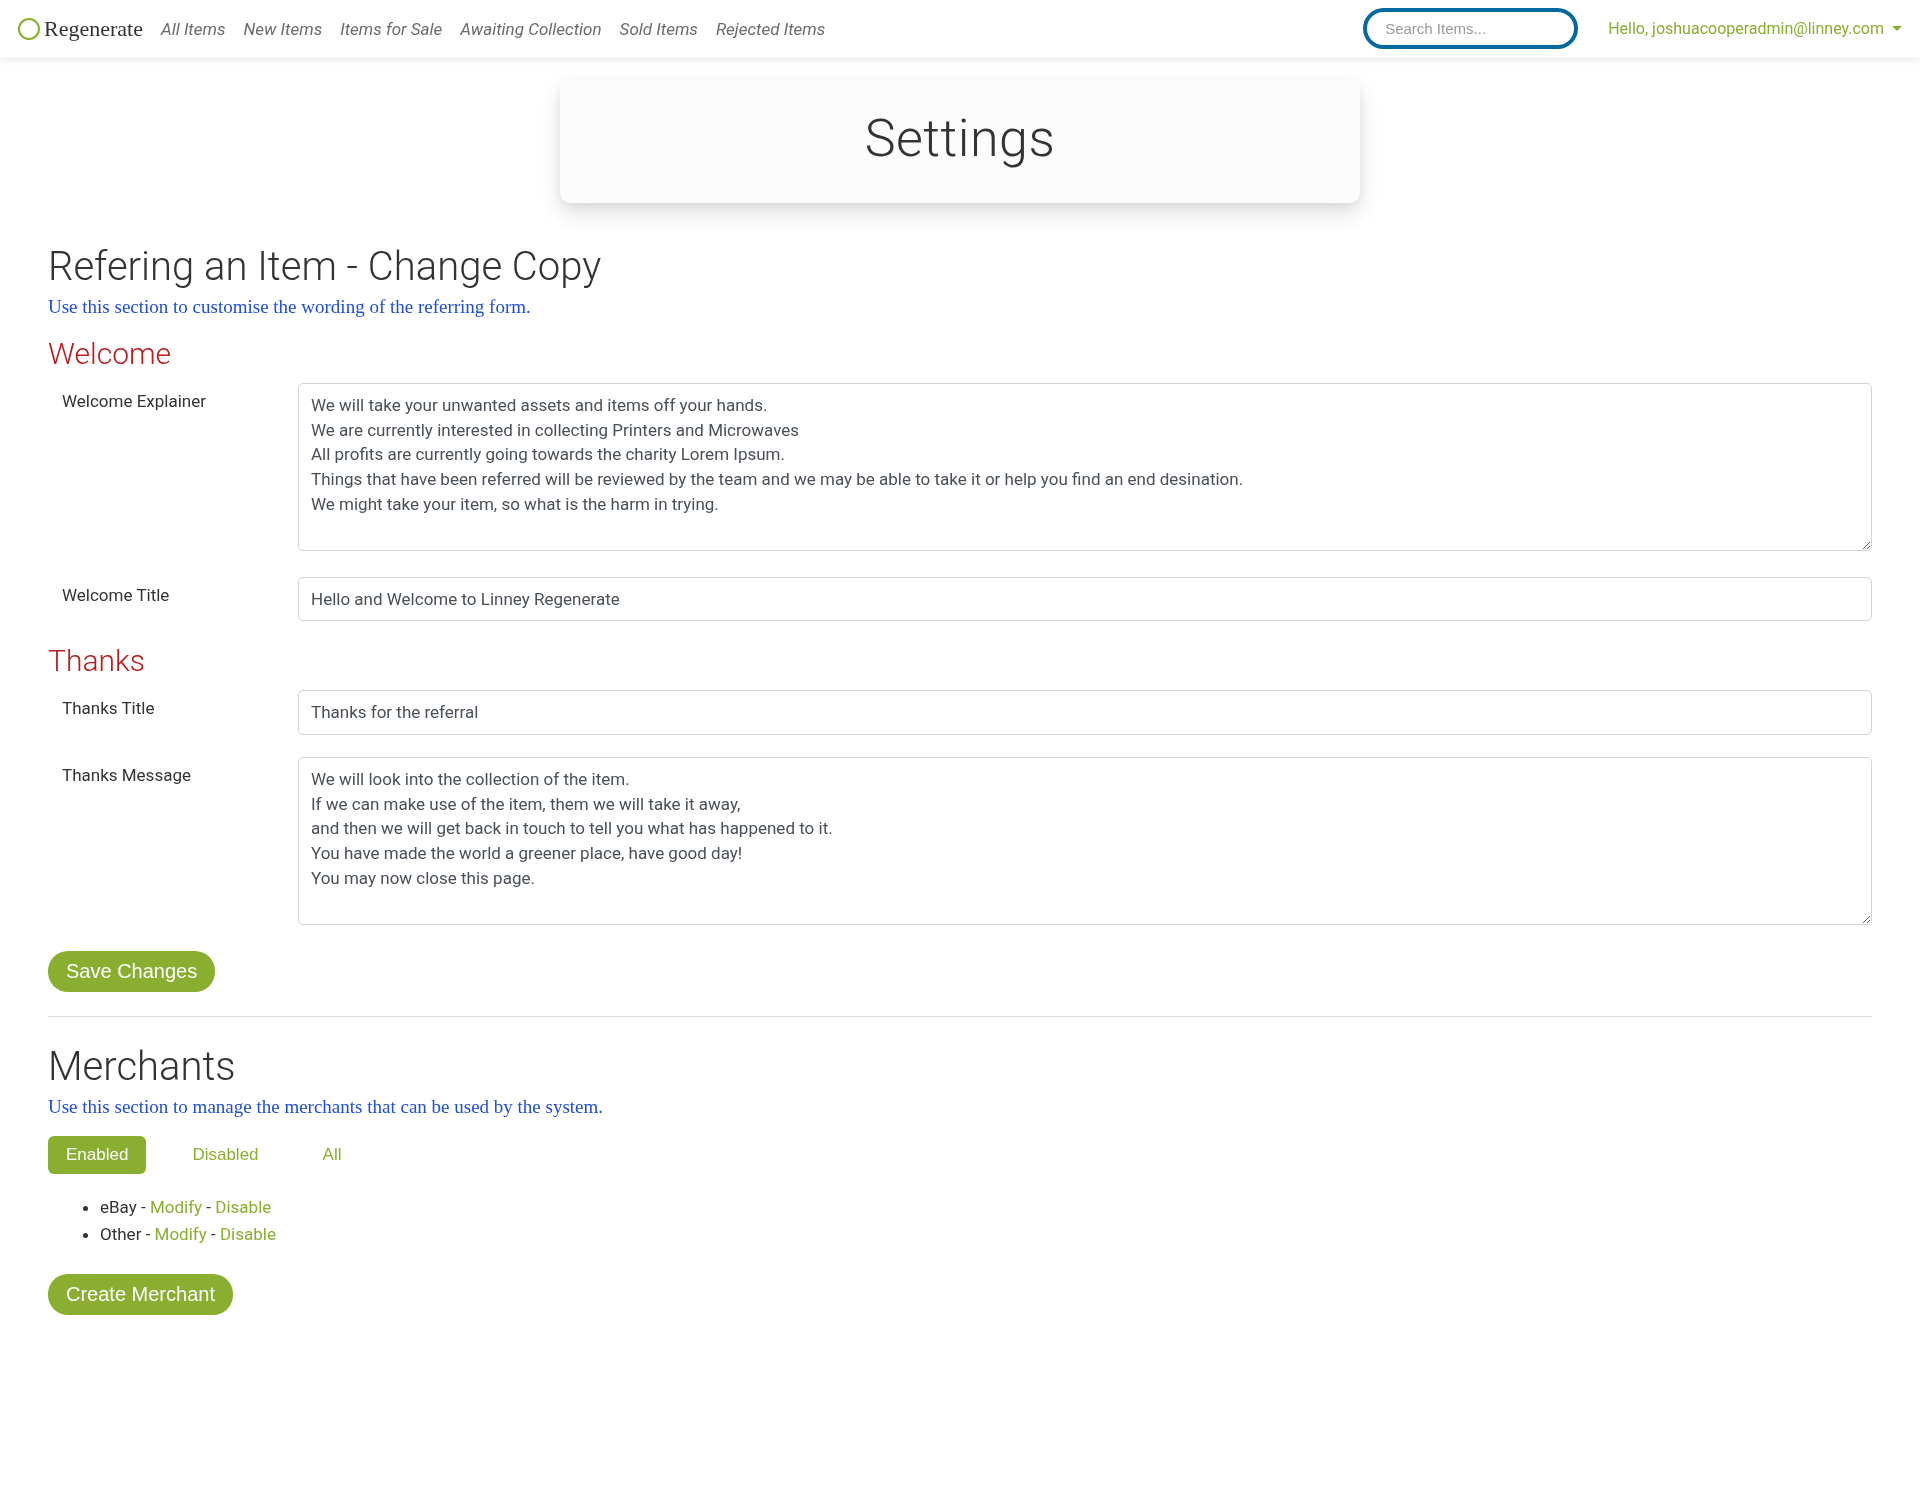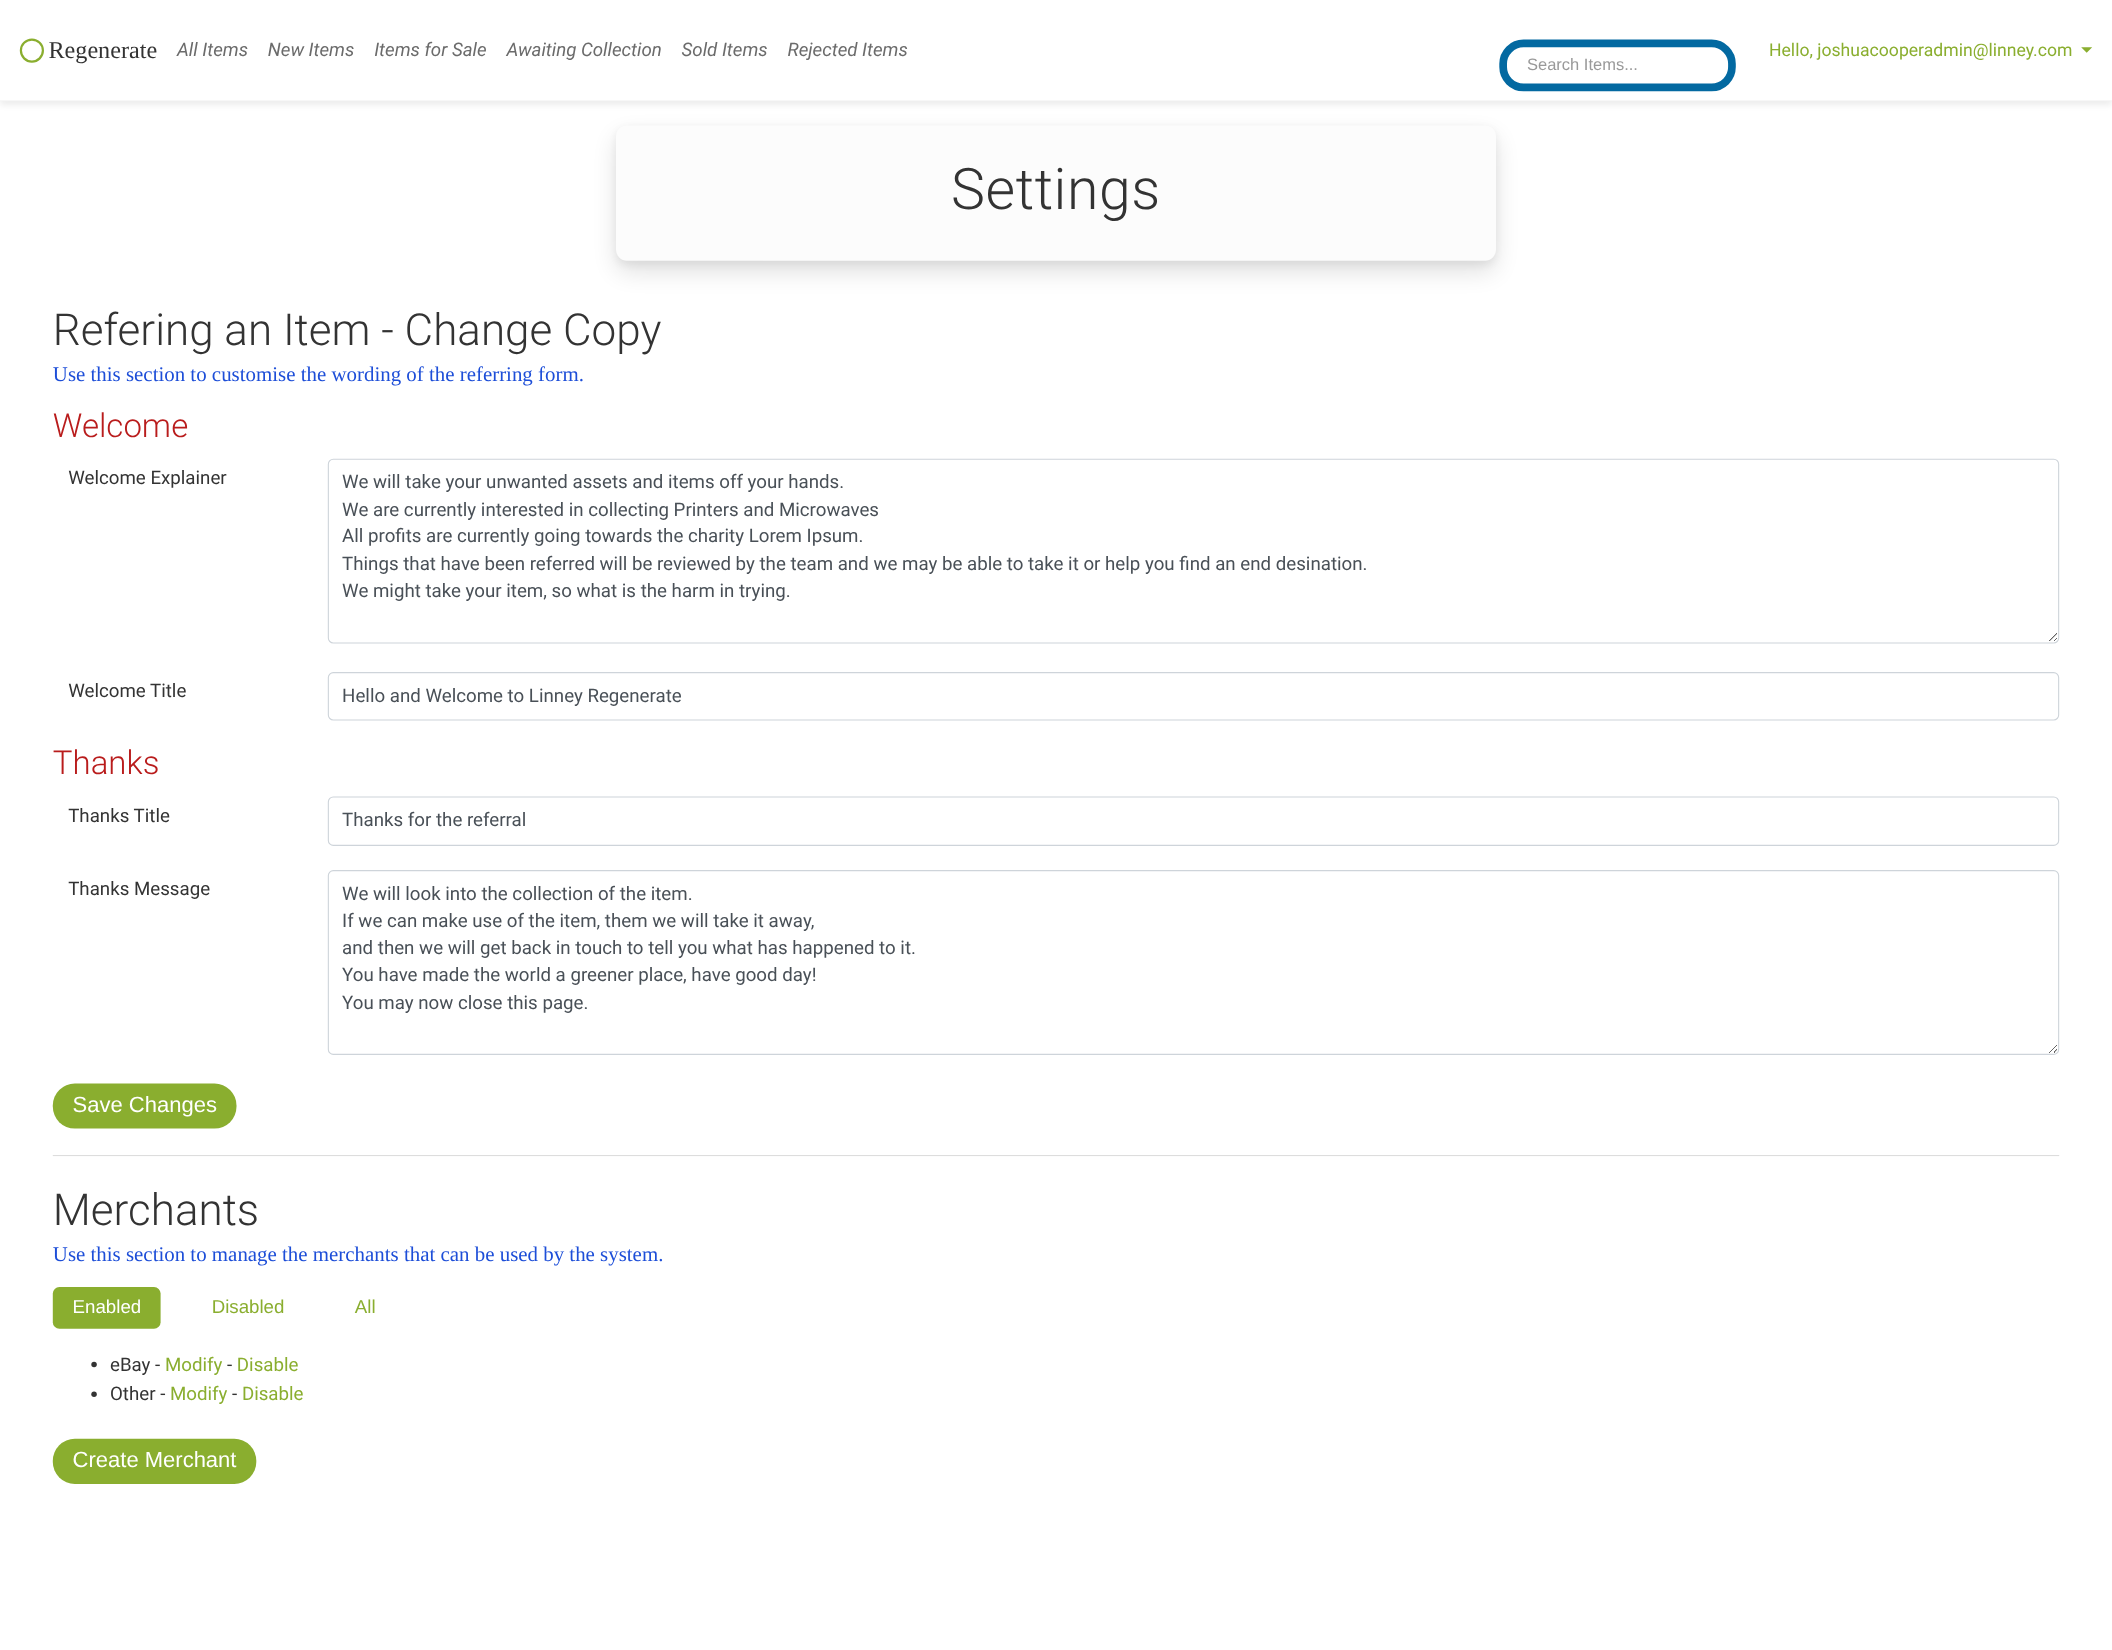--- a/index.html
+++ b/index.html
@@ -43,27 +43,26 @@
     font-size: 17px;
   }
   .nav-right {
     margin-left: auto;
     display: flex;
     align-items: center;
     gap: 30px;
   }
   .search-input {
     padding: 8px 18px;
-    border: 7px solid #0369a1;
+    border: 4px solid #0369a1;
     border-radius: 22px;
     width: 215px;
     font-size: 15px;
     color: #555;
     outline: none;
-    margin-top: 28px;
   }
   .search-input::placeholder { color: #999; }
   .user-menu {
     color: #8aae2f;
     font-size: 16px;
     cursor: pointer;
     display: flex;
     align-items: center;
     gap: 8px;
   }

